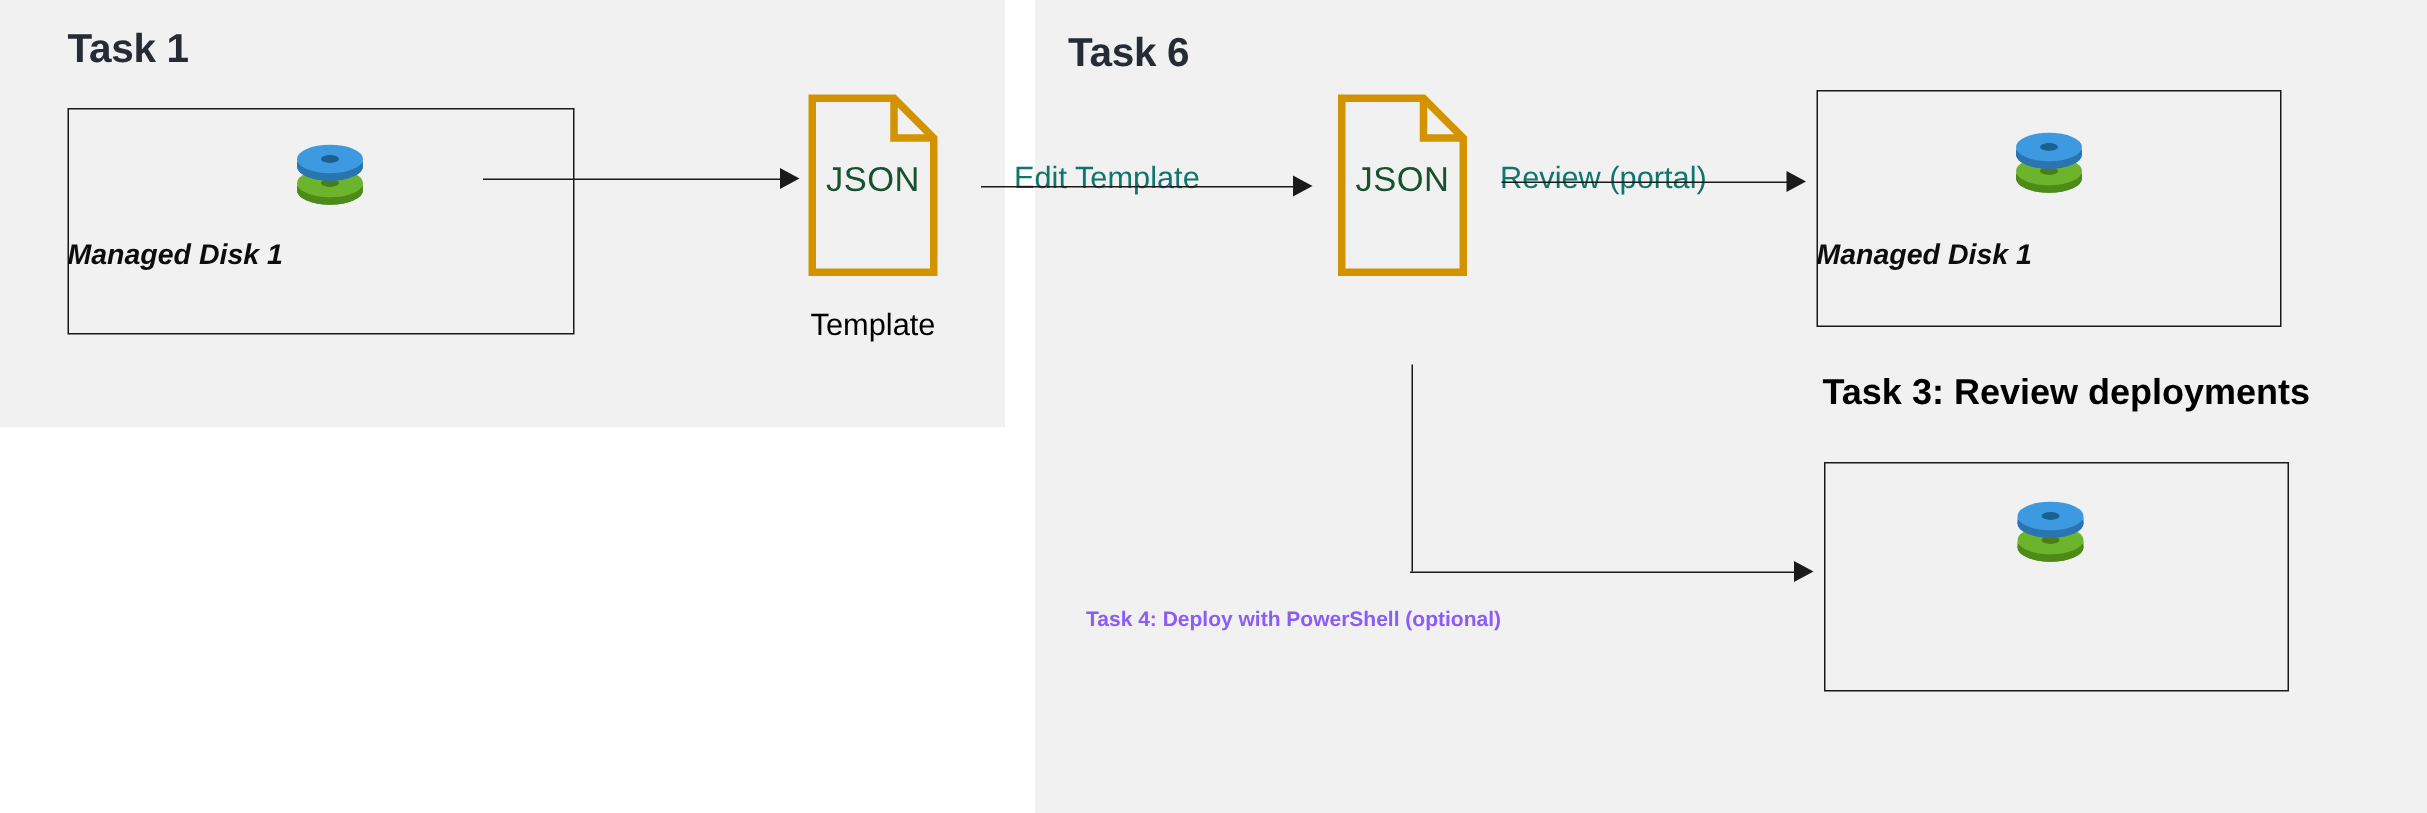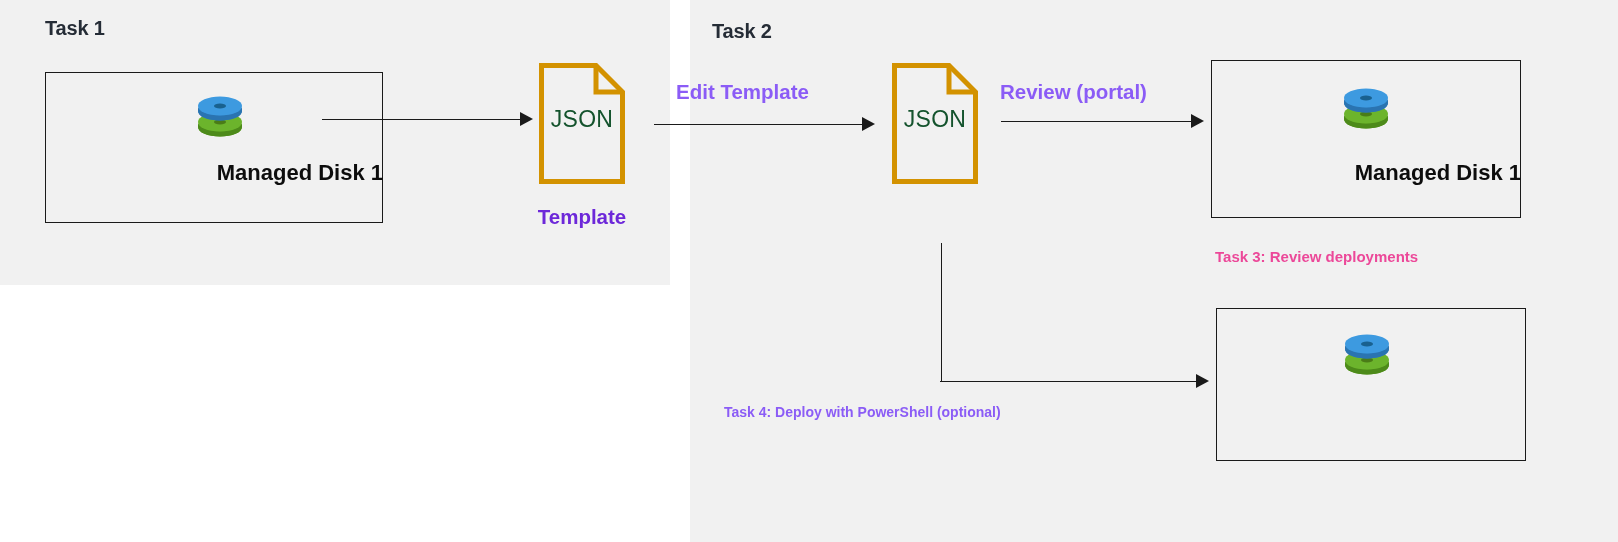--- a/index.html
+++ b/index.html
@@ -19,32 +19,32 @@
     position: absolute;
     background: #f1f1f1;
   }
   #panel-task1 { left: 0px;   top: 0px; width: 670px; height: 285px; }
   #panel-task2 { left: 690px; top: 0px; width: 928px; height: 542px; }
 
   .task-heading {
     position: absolute;
     color: #252c36;
     font-weight: bold;
-    font-size: 20px;
+    font-size: 27px;
     letter-spacing: -0.2px;
     white-space: nowrap;
   }
   #task1-heading { left: 45px;  top: 17px; }
   #task2-heading { left: 712px; top: 20px; }
   #task3-heading {
     position: absolute;
     left: 1215px; top: 248px;
-    color: #ec4899;
-    font-weight: bold;
-    font-size: 15px;
+    color: #000000;
+    font-weight: bold;
+    font-size: 24px;
     white-space: nowrap;
   }
 
   .disk-box {
     position: absolute;
     border: 1.5px solid #1a1a1a;
     background: transparent;
     box-sizing: border-box;
   }
   #box-disk1-left  { left: 45px;   top: 72px;  width: 338px; height: 151px; }
@@ -57,23 +57,24 @@
     height: 54px;
   }
   #icon-disk-left  { left: 192px;  top: 92px; }
   #icon-disk-right { left: 1338px; top: 84px; }
   #icon-disk-x     { left: 1339px; top: 330px; }
 
   .box-label {
     position: absolute;
     color: #0d0d0d;
     font-weight: bold;
-    font-size: 22px;
-    white-space: nowrap;
-    text-align: right;
+    font-size: 19px;
+    white-space: nowrap;
+    text-align: left;
+    font-style: italic;
   }
   #label-disk1-left  { left: 45px;   top: 160px; width: 338px; }
   #label-disk1-right { left: 1211px; top: 160px; width: 310px; }
   #label-diskx       { left: 1216px; top: 398px; width: 310px; }
 
   
   .json-doc {
     position: absolute;
     width: 88px;
     height: 123px;
@@ -87,35 +88,36 @@
     top: 44px;
     text-align: center;
     color: #14532d;
     font-size: 23px;
     font-family: "Liberation Sans", sans-serif;
     letter-spacing: 0.3px;
   }
 
   .caption {
     position: absolute;
-    color: #6d28d9;
-    font-weight: bold;
+    color: #000000;
+    font-weight: normal;
     font-size: 20.5px;
     white-space: nowrap;
     text-align: center;
   }
   #caption-template     { left: 492px; top: 205px; width: 180px; }
   #caption-new-template { left: 845px; top: 202px; width: 180px; }
 
   .edge-label {
     position: absolute;
-    color: #8b5cf6;
-    font-weight: bold;
+    color: #0f766e;
+    font-weight: normal;
     font-size: 20.5px;
     white-space: nowrap;
+    margin-top: 27px;
   }
   #label-edit-template { left: 676px;  top: 80px; }
   #label-deploy-portal { left: 1000px; top: 80px; }
 
   .opt-line {
     position: absolute;
     color: #8b5cf6;
     font-weight: bold;
     font-size: 14px;
     white-space: nowrap;
@@ -157,21 +159,21 @@
 </style>
 </head>
 <body>
 
 <div id="canvas">
 
   <div class="panel" id="panel-task1"></div>
   <div class="panel" id="panel-task2"></div>
 
   <div class="task-heading" id="task1-heading">Task 1</div>
-  <div class="task-heading" id="task2-heading">Task 2</div>
+  <div class="task-heading" id="task2-heading">Task 6</div>
 
   <div class="disk-box" id="box-disk1-left"></div>
   <div class="disk-icon" id="icon-disk-left">
     <svg viewBox="0 0 56 54" xmlns="http://www.w3.org/2000/svg">
       <ellipse cx="28" cy="35" rx="22" ry="9.5" fill="#5a9e1f"></ellipse>
       <path d="M6 30 a22 9.5 0 0 0 44 0 v5 a22 9.5 0 0 1 -44 0 z" fill="#4d8a1a"></path>
       <ellipse cx="28" cy="30" rx="22" ry="9.5" fill="#6cb42c"></ellipse>
       <ellipse cx="28" cy="30" rx="6" ry="2.6" fill="#4a7c17"></ellipse>
       <ellipse cx="28" cy="19" rx="22" ry="9.5" fill="#2f7fc0"></ellipse>
       <path d="M6 14 a22 9.5 0 0 0 44 0 v5 a22 9.5 0 0 1 -44 0 z" fill="#2a74b1"></path>

